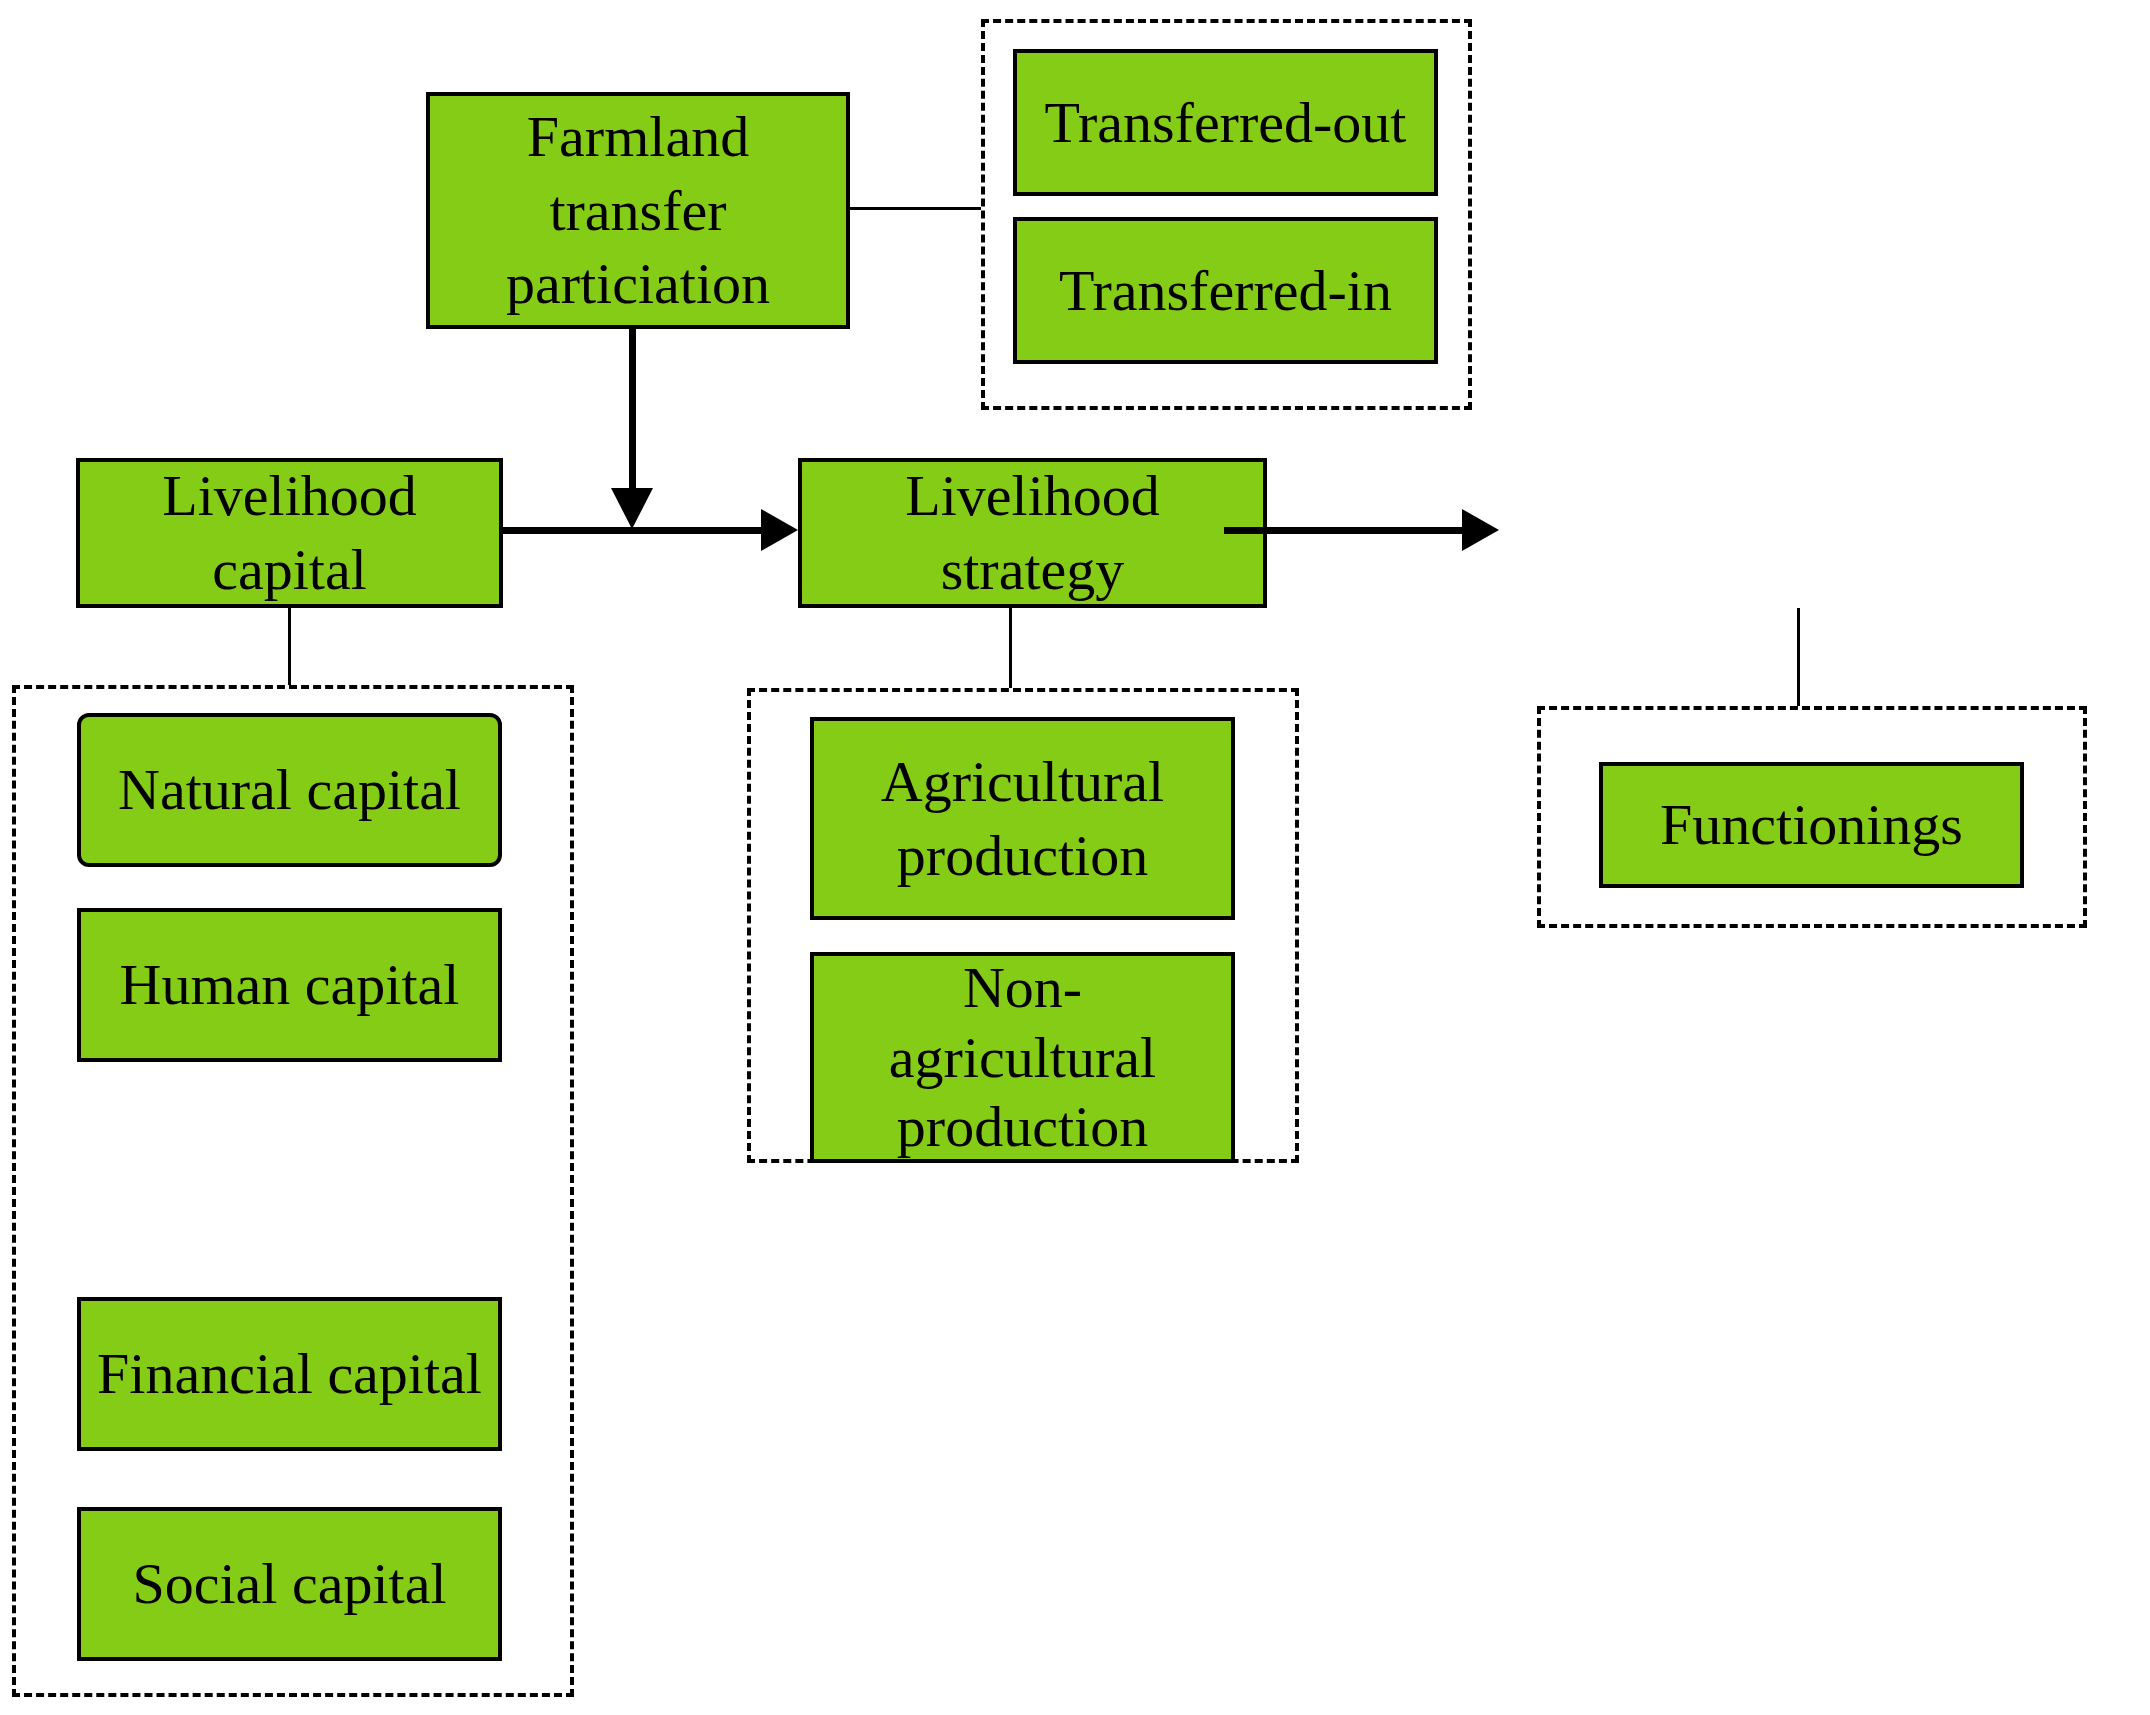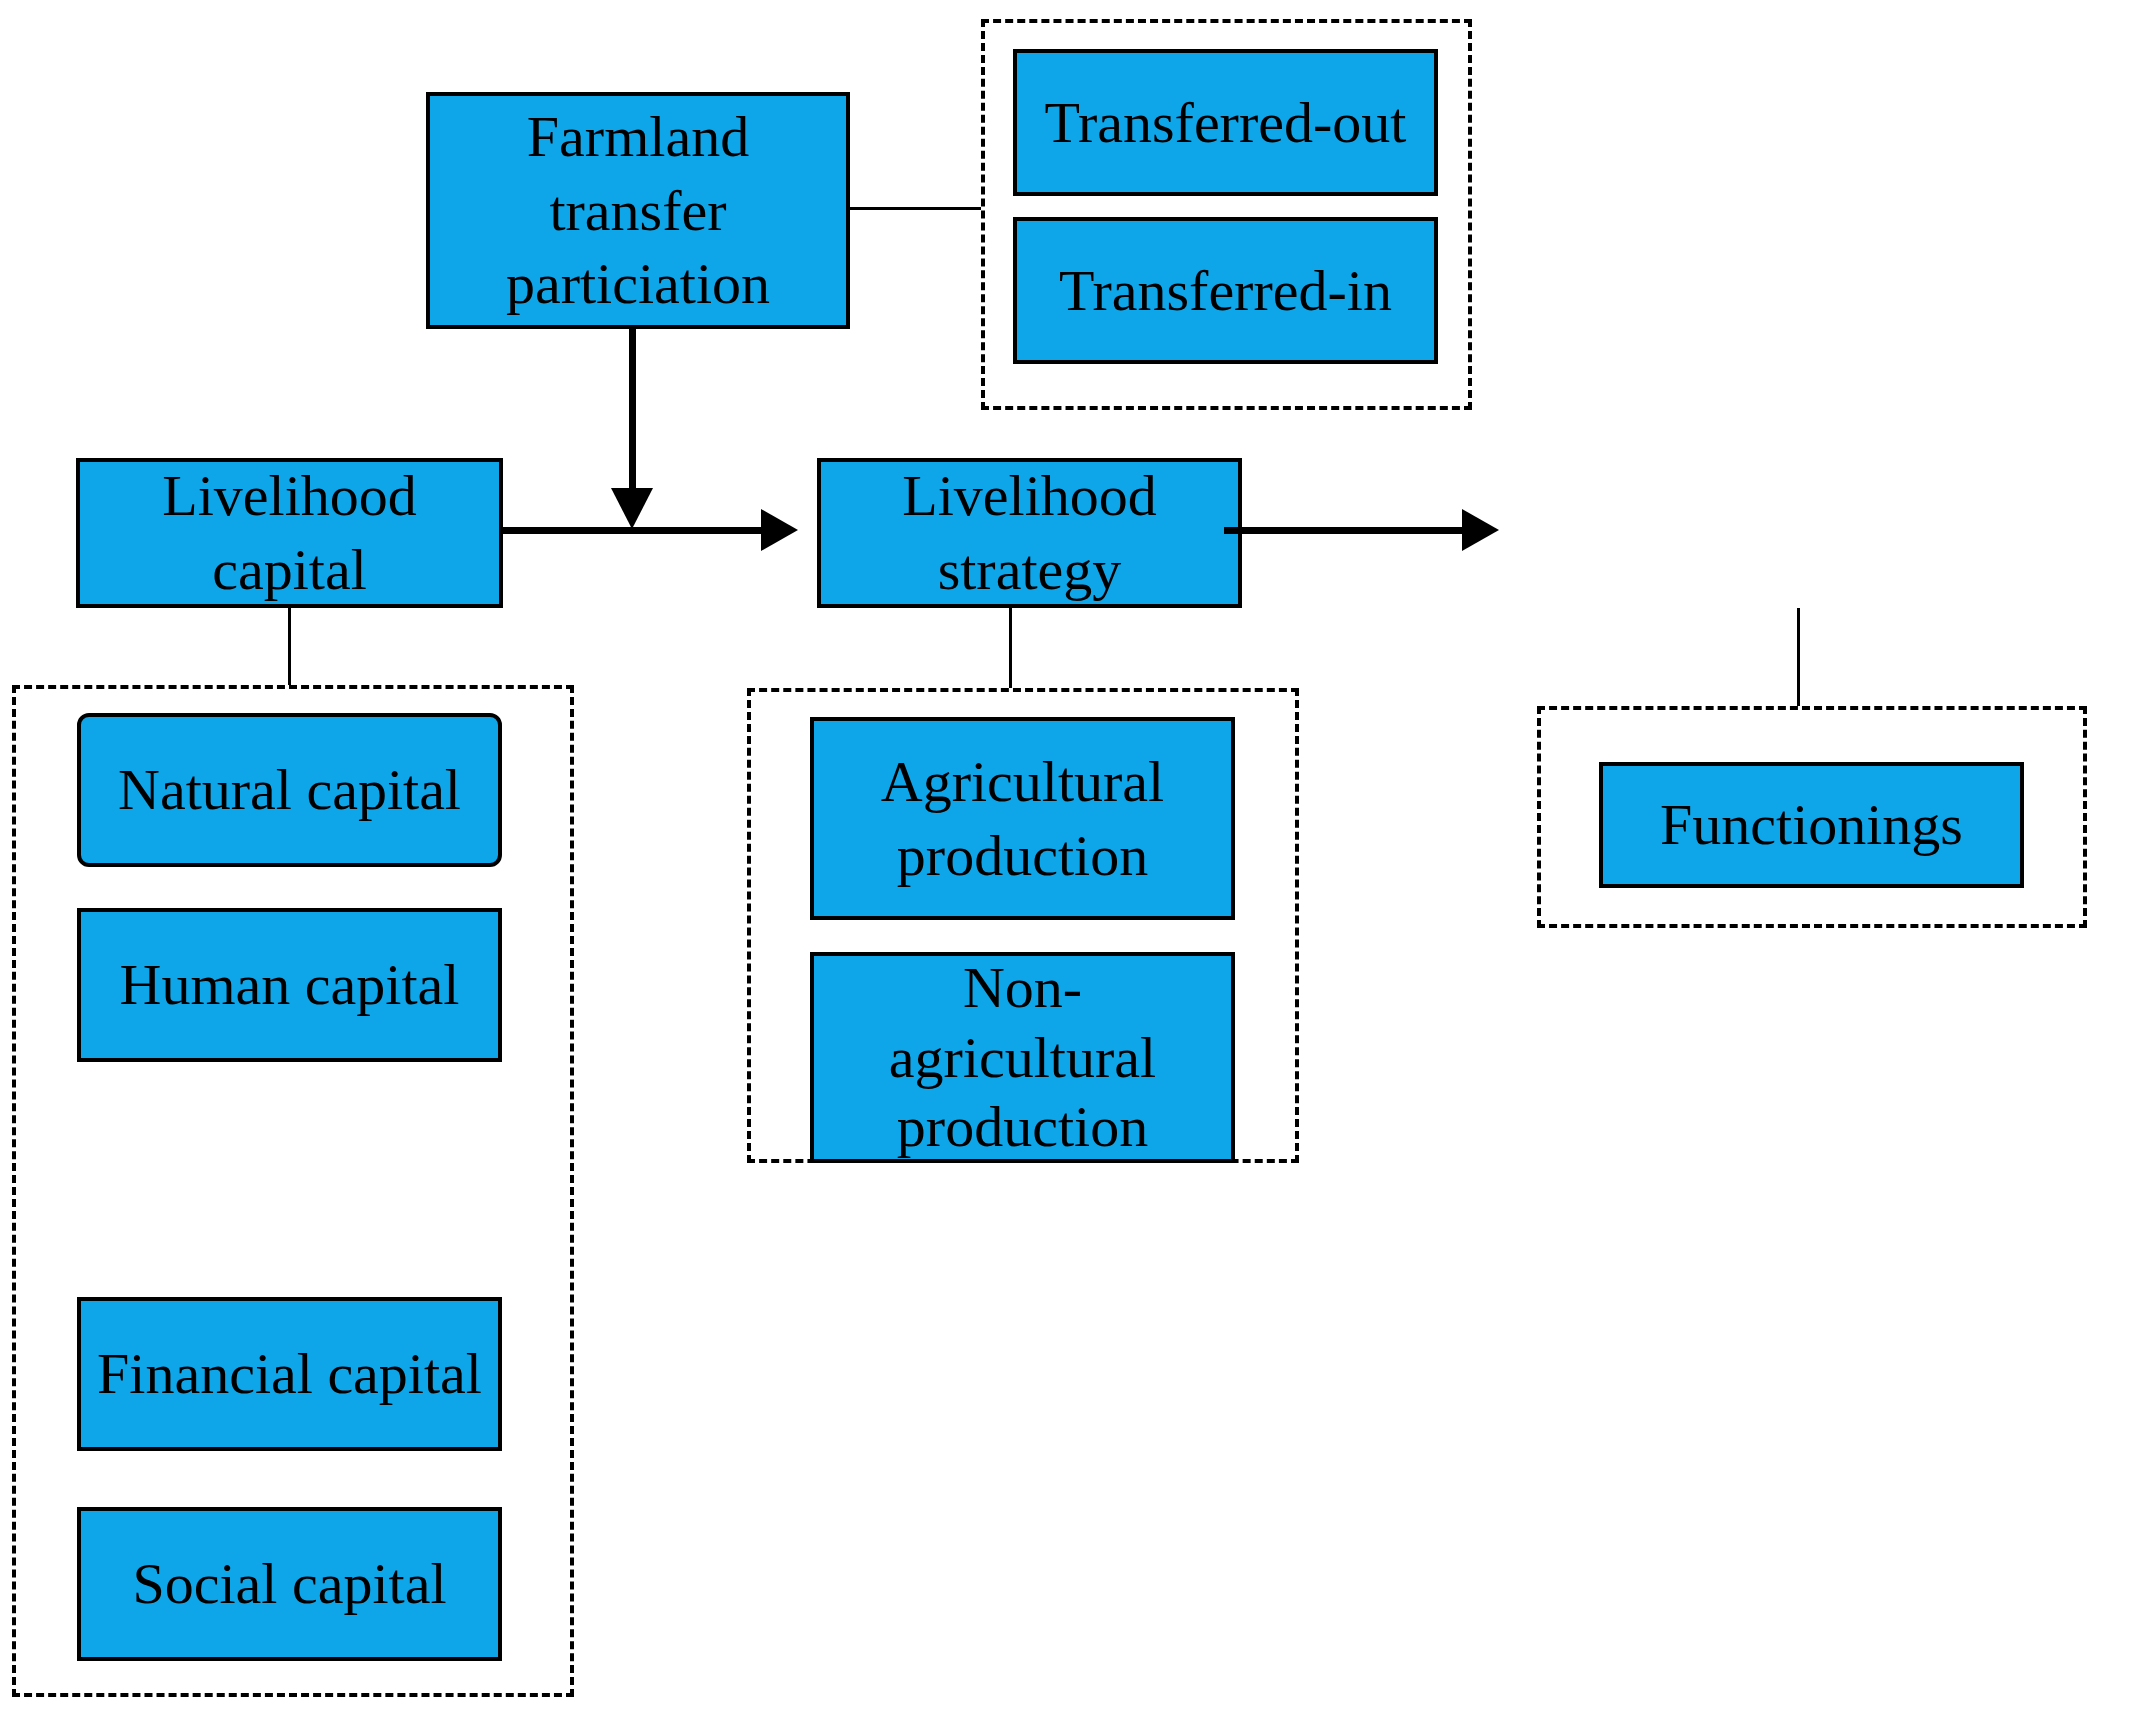--- a/index.html
+++ b/index.html
@@ -12,21 +12,21 @@
     width: 2151px;
     height: 1716px;
     background: var(--bg-color, #ffffff);
     font-family: "Liberation Serif", "DejaVu Serif", serif;
     color: var(--line-color, #000000);
   }
   .box {
     position: absolute;
     box-sizing: border-box;
     border: 4px solid var(--line-color, #000000);
-    background: #0ea5e9;
+    background: #84cc16;
     display: flex;
     align-items: center;
     justify-content: center;
     text-align: center;
     font-size: 58px;
     line-height: 1.27;
   }
   .box .lbl { display: inline-block; }
   .group {
     position: absolute;
@@ -56,21 +56,21 @@
   #farmland-box      { left: 426px;  top: 92px;  width: 424px; height: 237px; padding: 0 69px; }
   #connector-top     { left: 850px; top: 207px;  width: 131px; height: 3.2px; }
   #transfer-group    { left: 981px; top: 18.6px;   width: 491px; height: 391px; }
   #transferred-out-box { left: 1013px; top: 49px;  width: 425px; height: 147px; }
   #transferred-in-box  { left: 1013px; top: 217px; width: 425px; height: 147px; }
 
   #down-bold-line    { left: 629px;  top: 329px;  width: 7.3px;   height: 160px; }
   #down-arrowhead    { left: 611px;  top: 488px; }
 
   #capital-box       { left: 76px;   top: 458px;  width: 427px; height: 150px; padding: 0 77px; }
-  #strategy-box      { left: 798px;  top: 458px;  width: 425px; height: 150px; padding: 0 77px; margin-left: 19px; }
+  #strategy-box      { left: 798px;  top: 458px;  width: 469px; height: 150px; padding: 0 77px; }
   #outcome-box       { left: 1499px; top: 458px;  width: 600px; height: 150px; padding: 0 53px; }
 
   #harrow1-line      { left: 503px;  top: 527px;  width: 258px; height: 7.3px; }
   #harrow1-head      { left: 761px;  top: 509px; }
   #harrow2-line      { left: 1224px; top: 527px;  width: 238px; height: 7.3px; }
   #harrow2-head      { left: 1462px; top: 509px; }
 
   #conn-capital      { left: 288px;  top: 608px;  width: 3.2px;   height: 77px; }
   #conn-strategy     { left: 1009px; top: 608px;  width: 3.2px;   height: 80px; }
   #conn-outcome      { left: 1797px; top: 608px;  width: 3.2px;   height: 98px; }

